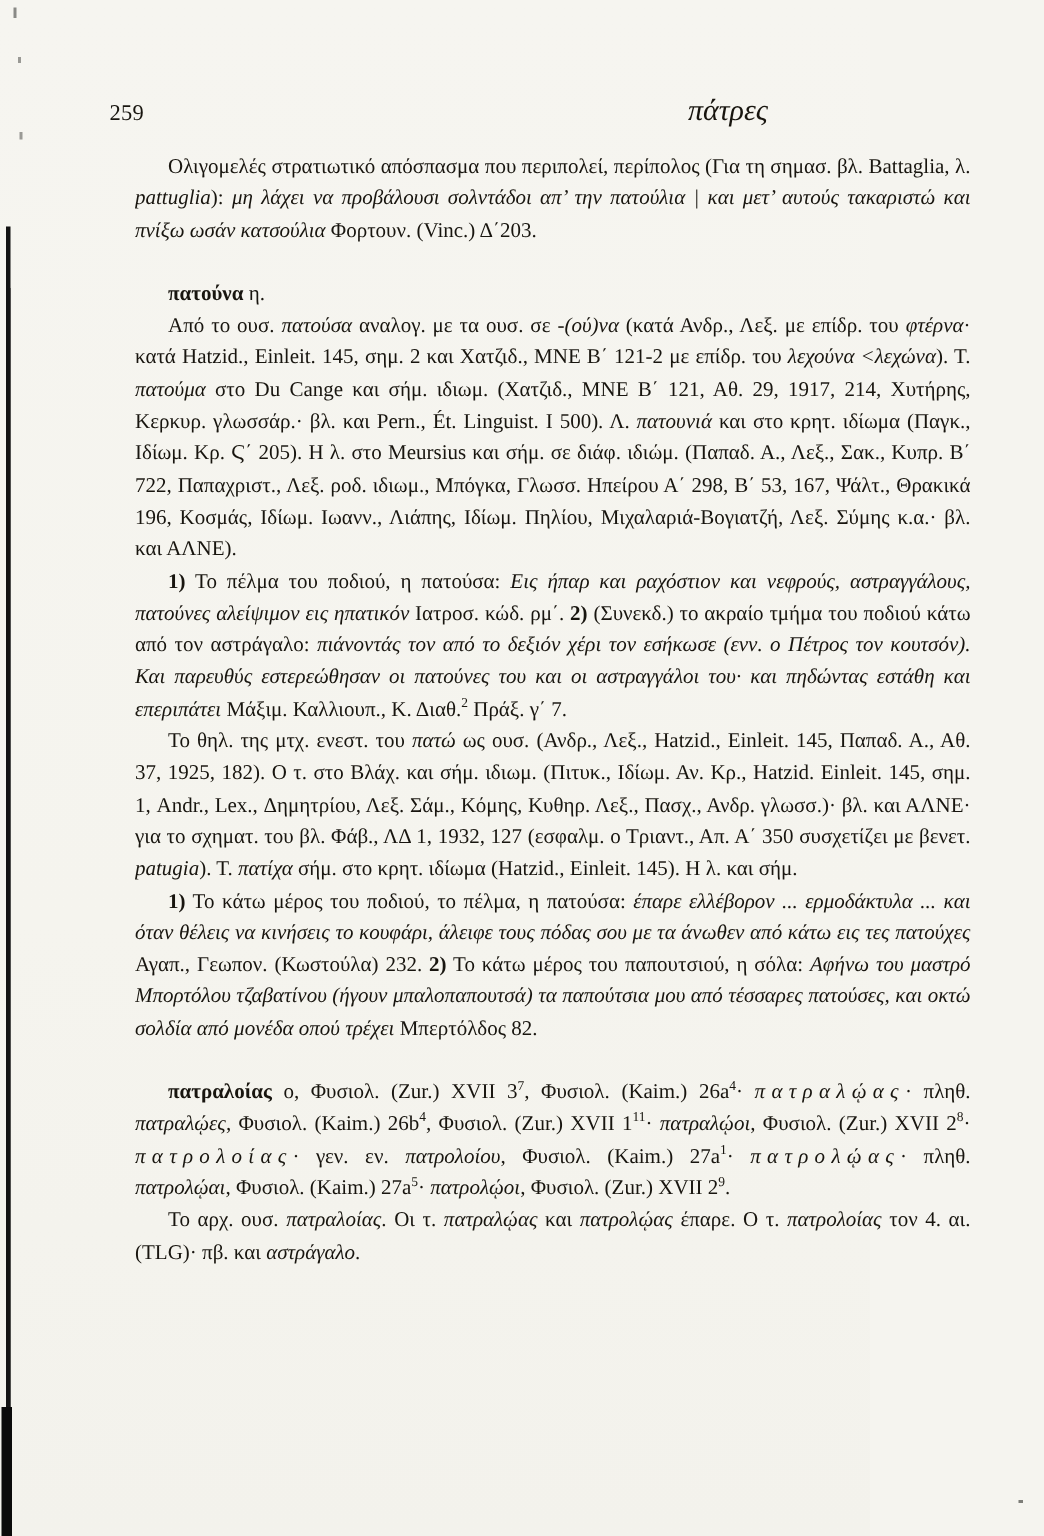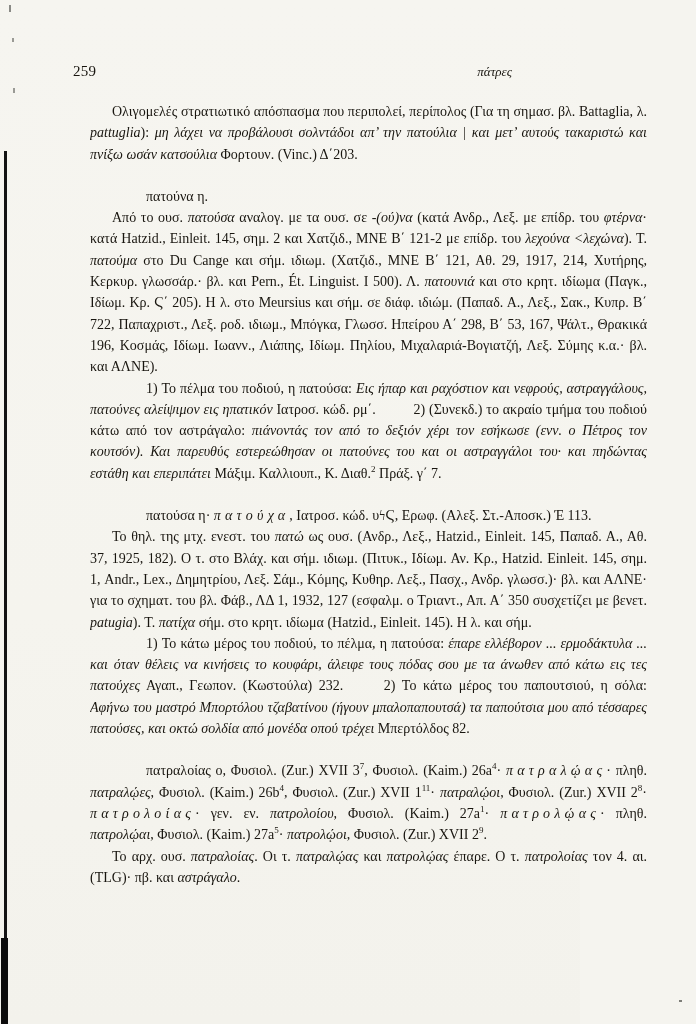--- a/index.html
+++ b/index.html
@@ -17,38 +17,38 @@
   }
   .page-header {
     position: absolute;
     top: 63px; left: 73px; right: 68px;
     display: flex;
     justify-content: space-between;
     align-items: baseline;
     font-size: 15px;
   }
   .page-number { font-style: normal; letter-spacing: 0.2px; }
-  .running-title { font-style: italic; font-size: 13px; text-align: right; }
+  .running-title { font-style: italic; font-size: 20px; text-align: right; }
   .page-body {
     position: absolute;
     top: 101px; left: 90px;
     width: 557px;
     height: 900px;
     overflow: hidden;
     font-size: 14px;
     line-height: 21.3px;
     text-align: justify;
   }
   .page-body p.para {
     margin: 0;
     text-indent: 22px;
   }
   .page-body p.para.gap { margin-top: 21px; }
   .seg-i  { font-style: italic; }
-  .seg-b  { font-weight: normal; margin-left: 34px; }
+  .seg-b  { font-weight: bold; }
   .seg-sp { font-style: italic; letter-spacing: 0.3em; }
   sup.seg-sup {
     font-size: 9px;
     line-height: 0;
     vertical-align: super;
     letter-spacing: 0;
   }
   
   .artifact { position: absolute; background: #101010; }
   .artifact-left-line   { left: 4px;  top: 151px;  width: 3px; height: 790px; background: #131313; box-shadow: 1px 40px 0 -1px #2a2a2a, -1px 300px 0 -1px #2f2f2f; }
@@ -65,21 +65,20 @@
   <div class="page-header">
     <span class="page-number">259</span>
     <span class="running-title">πάτρες</span>
   </div>
 
   <div class="page-body">
       <p class="para"><span>Ολιγομελές στρατιωτικό απόσπασμα που περιπολεί, περίπολος (Για τη σημασ. βλ. Battaglia, λ. </span><span class="seg-i">pattuglia</span><span>): </span><span class="seg-i">μη λάχει να προβάλουσι σολντάδοι απ’ την πατούλια | και μετ’ αυτούς τακαριστώ και πνίξω ωσάν κατσούλια</span><span> Φορτουν. (Vinc.) Δ΄203.</span></p>
       <p class="para gap"><span class="seg-b">πατούνα</span><span> η.</span></p>
       <p class="para"><span>Από το ουσ. </span><span class="seg-i">πατούσα</span><span> αναλογ. με τα ουσ. σε </span><span class="seg-i">-(ού)να</span><span> (κατά Ανδρ., Λεξ. με επίδρ. του </span><span class="seg-i">φτέρνα</span><span>· κατά Hatzid., Einleit. 145, σημ. 2 και Χατζιδ., ΜΝΕ Β΄ 121-2 με επίδρ. του </span><span class="seg-i">λεχούνα &lt;λεχώνα</span><span>). Τ. </span><span class="seg-i">πατούμα</span><span> στο Du Cange και σήμ. ιδιωμ. (Χατζιδ., ΜΝΕ Β΄ 121, Αθ. 29, 1917, 214, Χυτήρης, Κερκυρ. γλωσσάρ.· βλ. και Pern., Ét. Linguist. I 500). Λ. </span><span class="seg-i">πατουνιά</span><span> και στο κρητ. ιδίωμα (Παγκ., Ιδίωμ. Κρ. Ϛ΄ 205). Η λ. στο Meursius και σήμ. σε διάφ. ιδιώμ. (Παπαδ. Α., Λεξ., Σακ., Κυπρ. Β΄ 722, Παπαχριστ., Λεξ. ροδ. ιδιωμ., Μπόγκα, Γλωσσ. Ηπείρου Α΄ 298, Β΄ 53, 167, Ψάλτ., Θρακικά 196, Κοσμάς, Ιδίωμ. Ιωανν., Λιάπης, Ιδίωμ. Πηλίου, Μιχαλαριά-Βογιατζή, Λεξ. Σύμης κ.α.· βλ. και ΑΛΝΕ).</span></p>
       <p class="para"><span class="seg-b">1)</span><span> Το πέλμα του ποδιού, η πατούσα: </span><span class="seg-i">Εις ήπαρ και ραχόστιον και νεφρούς, αστραγγάλους, πατούνες αλείψιμον εις ηπατικόν</span><span> Ιατροσ. κώδ. ρμ΄. </span><span class="seg-b">2)</span><span> (Συνεκδ.) το ακραίο τμήμα του ποδιού κάτω από τον αστράγαλο: </span><span class="seg-i">πιάνοντάς τον από το δεξιόν χέρι τον εσήκωσε (ενν. ο Πέτρος τον κουτσόν). Και παρευθύς εστερεώθησαν οι πατούνες του και οι αστραγγάλοι του· και πηδώντας εστάθη και επεριπάτει</span><span> Μάξιμ. Καλλιουπ., Κ. Διαθ.</span><sup class="seg-sup">2</sup><span> Πράξ. γ΄ 7.</span></p>
-      <p class="para gap"><span class="seg-b">πατούσα</span><span> η· </span><span class="seg-sp">πατούχα</span><span>, Ιατροσ. κώδ. υϟϚ, Ερωφ. (Αλεξ. Στ.-Αποσκ.) Έ 113.</span></p>
       <p class="para"><span>Το θηλ. της μτχ. ενεστ. του </span><span class="seg-i">πατώ</span><span> ως ουσ. (Ανδρ., Λεξ., Hatzid., Einleit. 145, Παπαδ. Α., Αθ. 37, 1925, 182). Ο τ. στο Βλάχ. και σήμ. ιδιωμ. (Πιτυκ., Ιδίωμ. Αν. Κρ., Hatzid. Einleit. 145, σημ. 1, Andr., Lex., Δημητρίου, Λεξ. Σάμ., Κόμης, Κυθηρ. Λεξ., Πασχ., Ανδρ. γλωσσ.)· βλ. και ΑΛΝΕ· για το σχηματ. του βλ. Φάβ., ΛΔ 1, 1932, 127 (εσφαλμ. ο Τριαντ., Απ. Α΄ 350 συσχετίζει με βενετ. </span><span class="seg-i">patugia</span><span>). Τ. </span><span class="seg-i">πατίχα</span><span> σήμ. στο κρητ. ιδίωμα (Hatzid., Einleit. 145). Η λ. και σήμ.</span></p>
       <p class="para"><span class="seg-b">1)</span><span> Το κάτω μέρος του ποδιού, το πέλμα, η πατούσα: </span><span class="seg-i">έπαρε ελλέβορον ... ερμοδάκτυλα ... και όταν θέλεις να κινήσεις το κουφάρι, άλειφε τους πόδας σου με τα άνωθεν από κάτω εις τες πατούχες</span><span> Αγαπ., Γεωπον. (Κωστούλα) 232. </span><span class="seg-b">2)</span><span> Το κάτω μέρος του παπουτσιού, η σόλα: </span><span class="seg-i">Αφήνω του μαστρό Μπορτόλου τζαβατίνου (ήγουν μπαλοπαπουτσά) τα παπούτσια μου από τέσσαρες πατούσες, και οκτώ σολδία από μονέδα οπού τρέχει</span><span> Μπερτόλδος 82.</span></p>
       <p class="para gap"><span class="seg-b">πατραλοίας</span><span> ο, Φυσιολ. (Zur.) XVII 3</span><sup class="seg-sup">7</sup><span>, Φυσιολ. (Kaim.) 26a</span><sup class="seg-sup">4</sup><span>· </span><span class="seg-sp">πατραλῴας</span><span>· πληθ. </span><span class="seg-i">πατραλῴες</span><span>, Φυσιολ. (Kaim.) 26b</span><sup class="seg-sup">4</sup><span>, Φυσιολ. (Zur.) XVII 1</span><sup class="seg-sup">11</sup><span>· </span><span class="seg-i">πατραλῴοι</span><span>, Φυσιολ. (Zur.) XVII 2</span><sup class="seg-sup">8</sup><span>· </span><span class="seg-sp">πατρολοίας</span><span>· γεν. εν. </span><span class="seg-i">πατρολοίου</span><span>, Φυσιολ. (Kaim.) 27a</span><sup class="seg-sup">1</sup><span>· </span><span class="seg-sp">πατρολῴας</span><span>· πληθ. </span><span class="seg-i">πατρολῴαι</span><span>, Φυσιολ. (Kaim.) 27a</span><sup class="seg-sup">5</sup><span>· </span><span class="seg-i">πατρολῴοι</span><span>, Φυσιολ. (Zur.) XVII 2</span><sup class="seg-sup">9</sup><span>.</span></p>
       <p class="para"><span>Το αρχ. ουσ. </span><span class="seg-i">πατραλοίας</span><span>. Οι τ. </span><span class="seg-i">πατραλῴας</span><span> και </span><span class="seg-i">πατρολῴας</span><span> έπαρε. Ο τ. </span><span class="seg-i">πατρολοίας</span><span> τον 4. αι. (TLG)· πβ. και </span><span class="seg-i">αστράγαλο</span><span>.</span></p>
     </div>
 
   <div class="artifact artifact-left-line"></div>
   <div class="artifact artifact-left-blob"></div>
   <div class="artifact artifact-speck-1"></div>
   <div class="artifact artifact-speck-2"></div>

